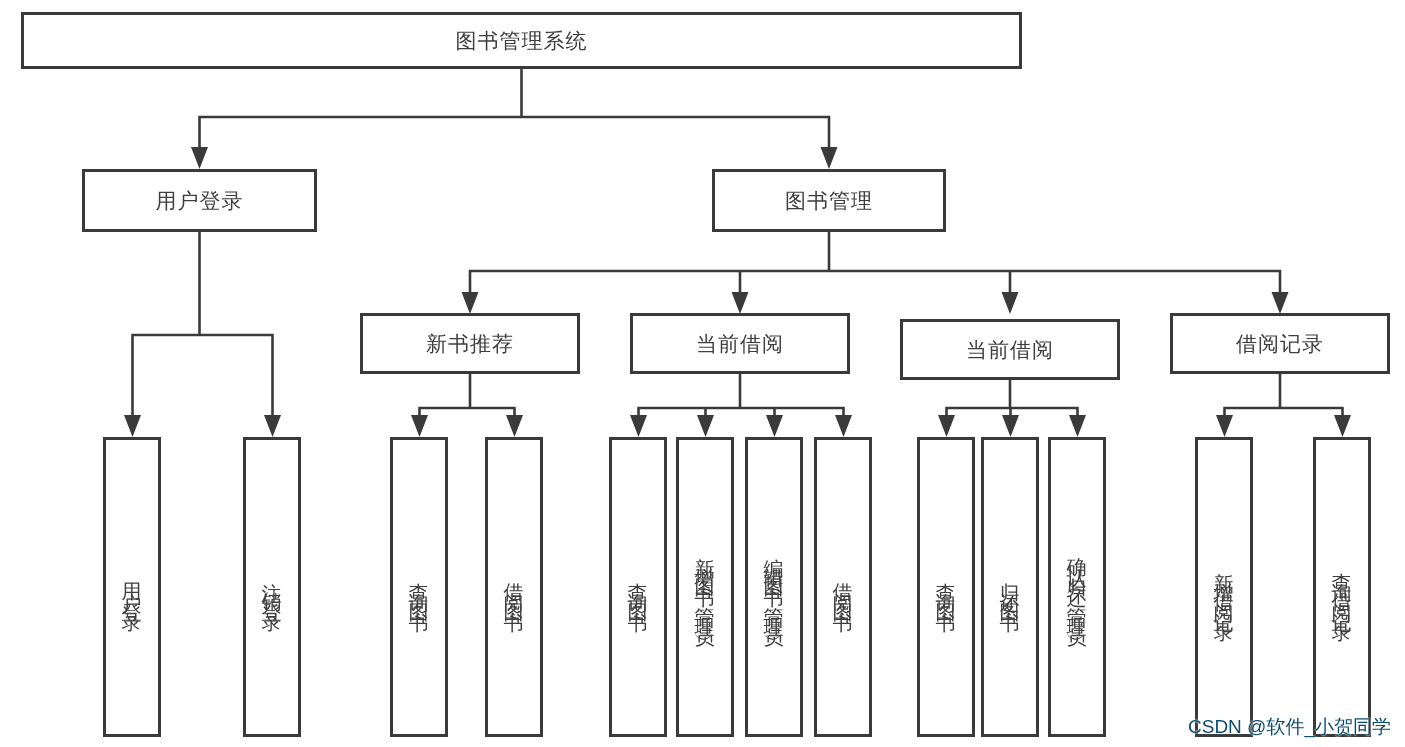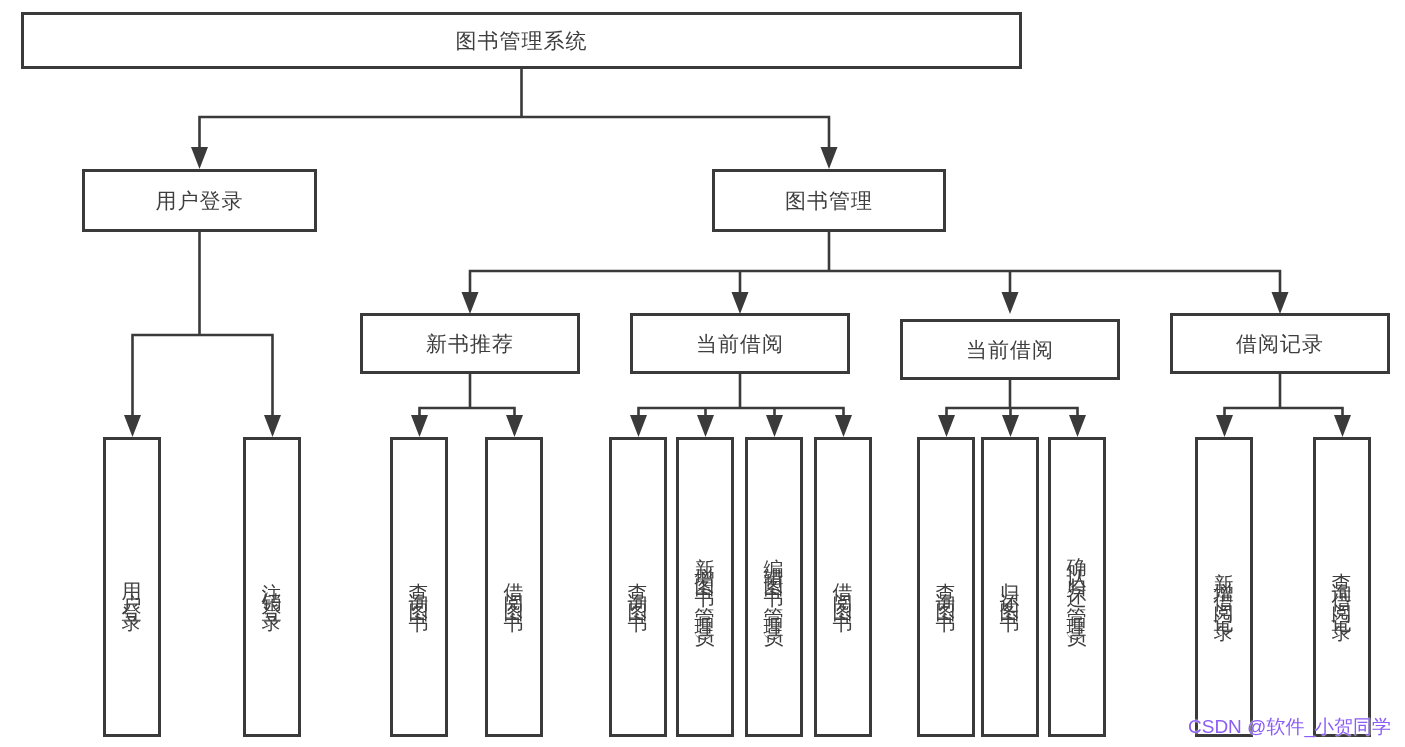--- a/index.html
+++ b/index.html
@@ -79,21 +79,21 @@
   #v-cu-query { left: 917px; }
   #v-cu-return{ left: 981px; }
   #v-cu-confirm{ left: 1048px; }
   #v-rc-add   { left: 1195px; }
   #v-rc-query { left: 1313px; }
   #watermark {
     position: absolute;
     left: 1188px;
     top: 714px;
     font-size: 19px;
-    color: #8b5cf6;
+    color: #0c4a6e;
     text-shadow: 0 0 2px #ffffff, 0 0 1px #ffffff;
     z-index: 3;
     white-space: nowrap;
   }
 </style>
 </head>
 <body>
 
 <div id="stage">
 

